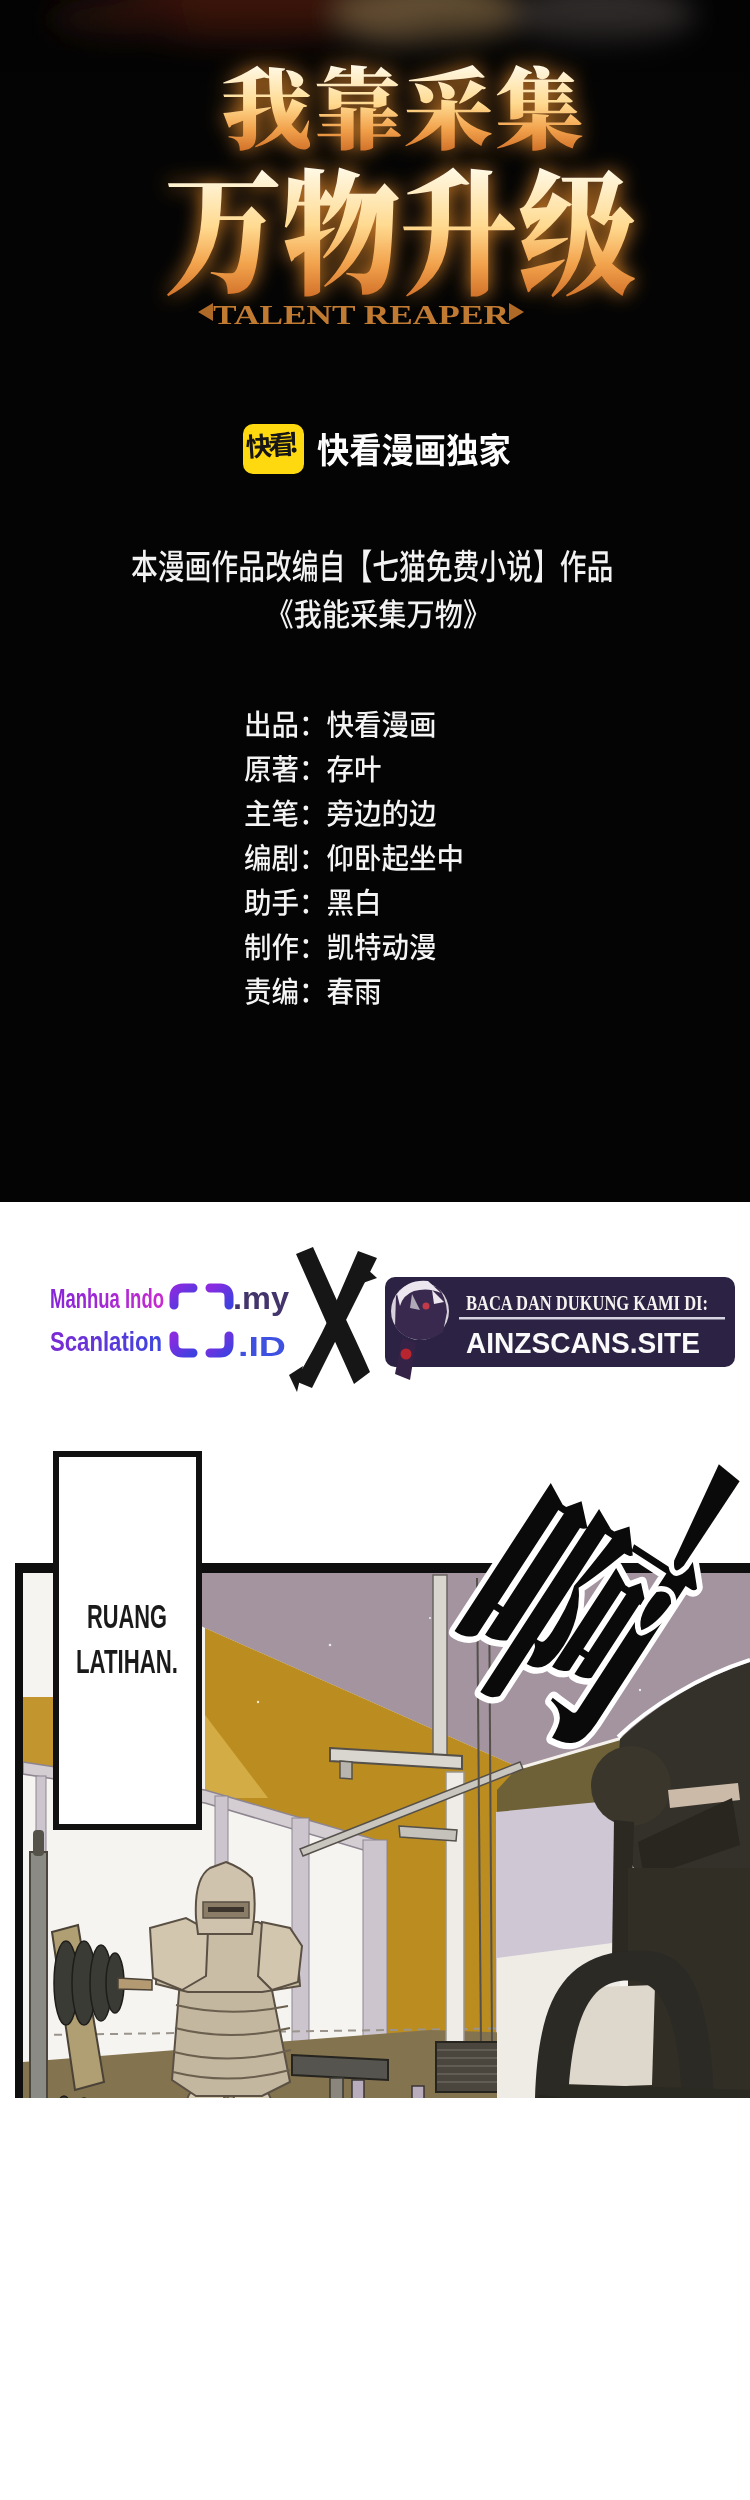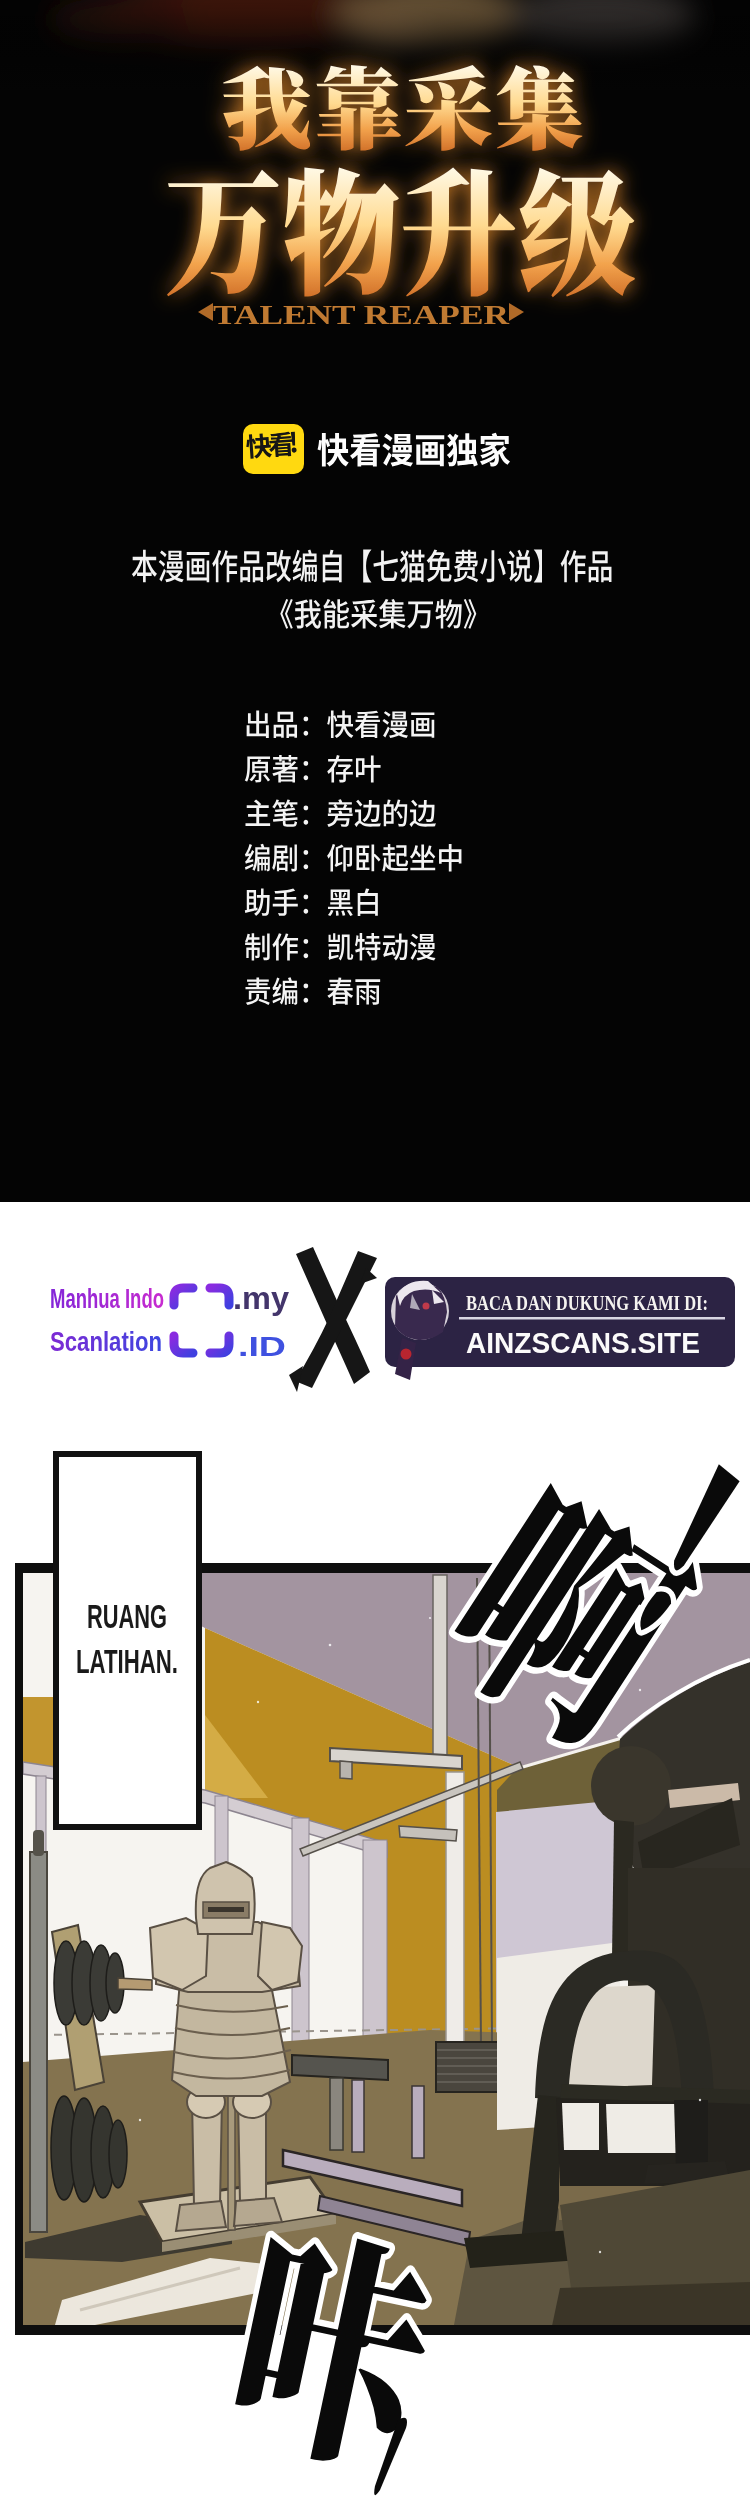--- a/index.html
+++ b/index.html
@@ -1,14 +1,14 @@
 <!DOCTYPE html>
 <html><head><meta charset="utf-8"><title>p</title><style>
 html,body{margin:0;padding:0;background:#fff}
-#page{position:relative;width:750px;height:2500px;overflow:hidden;background:#fff}
+#page{position:relative;width:750px;height:2098px;overflow:hidden;background:#fff}
 </style></head><body>
 <div id="page">
 <svg width="750" height="2500" viewBox="0 0 750 2500" style="position:absolute;left:0;top:0">
 <defs>
 <linearGradient id="tg" x1="0" y1="0" x2="0" y2="1">
  <stop offset="0" stop-color="#fff9e6"></stop>
           <stop offset="0.45" stop-color="#ffda90"></stop>
  <stop offset="0.75" stop-color="#f2a24c"></stop>
           <stop offset="1" stop-color="#d2722a"></stop>
 </linearGradient>

